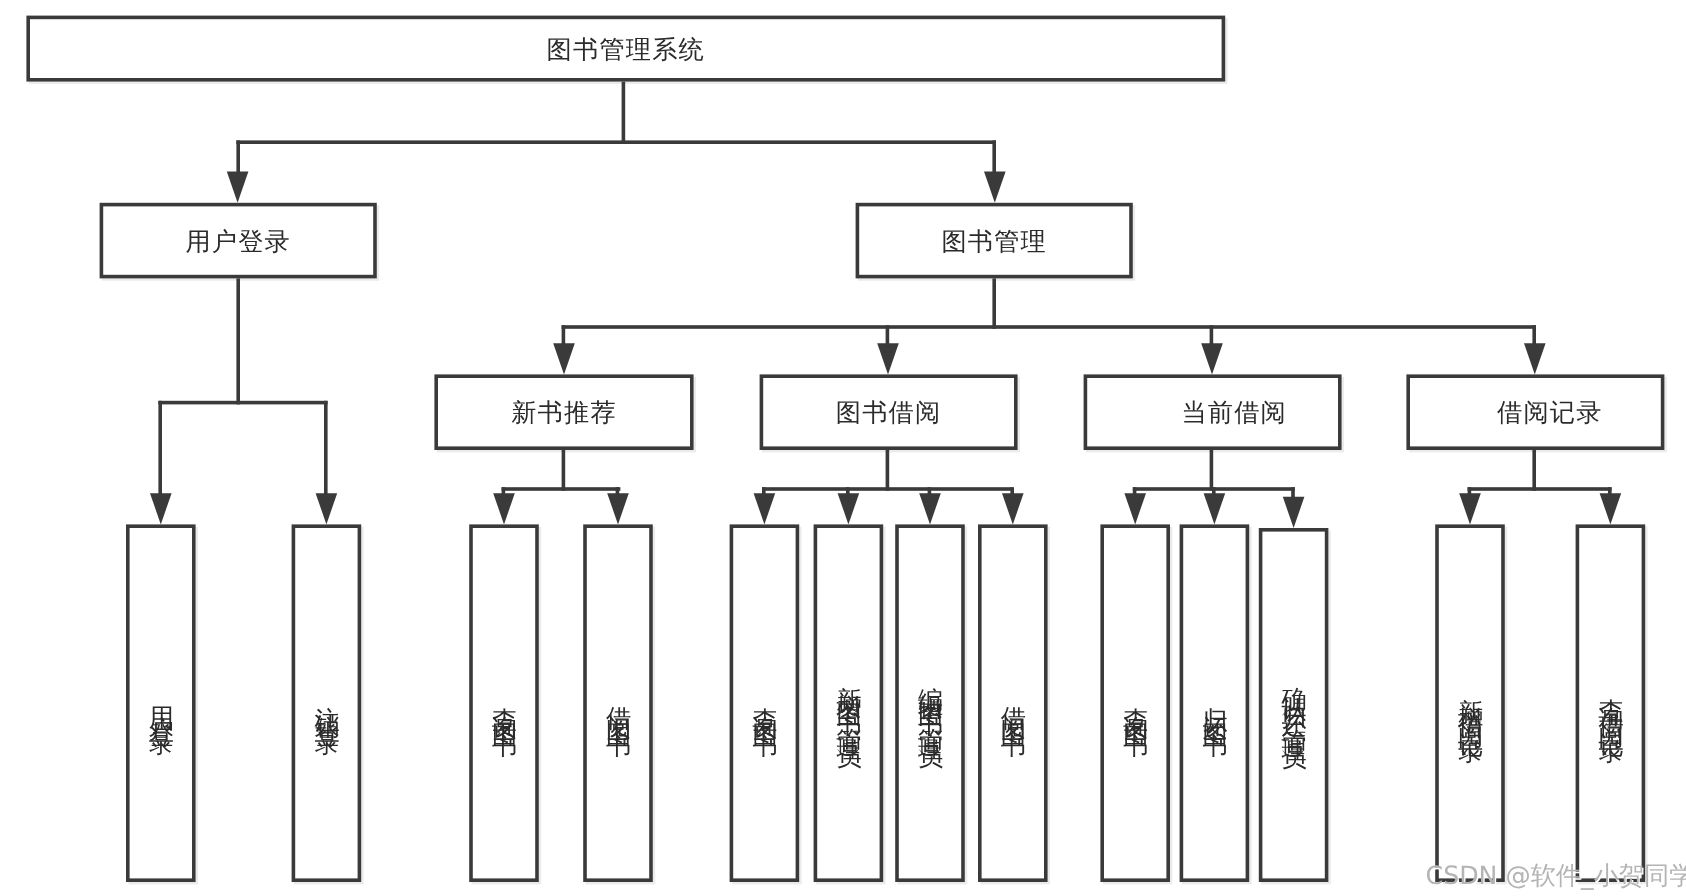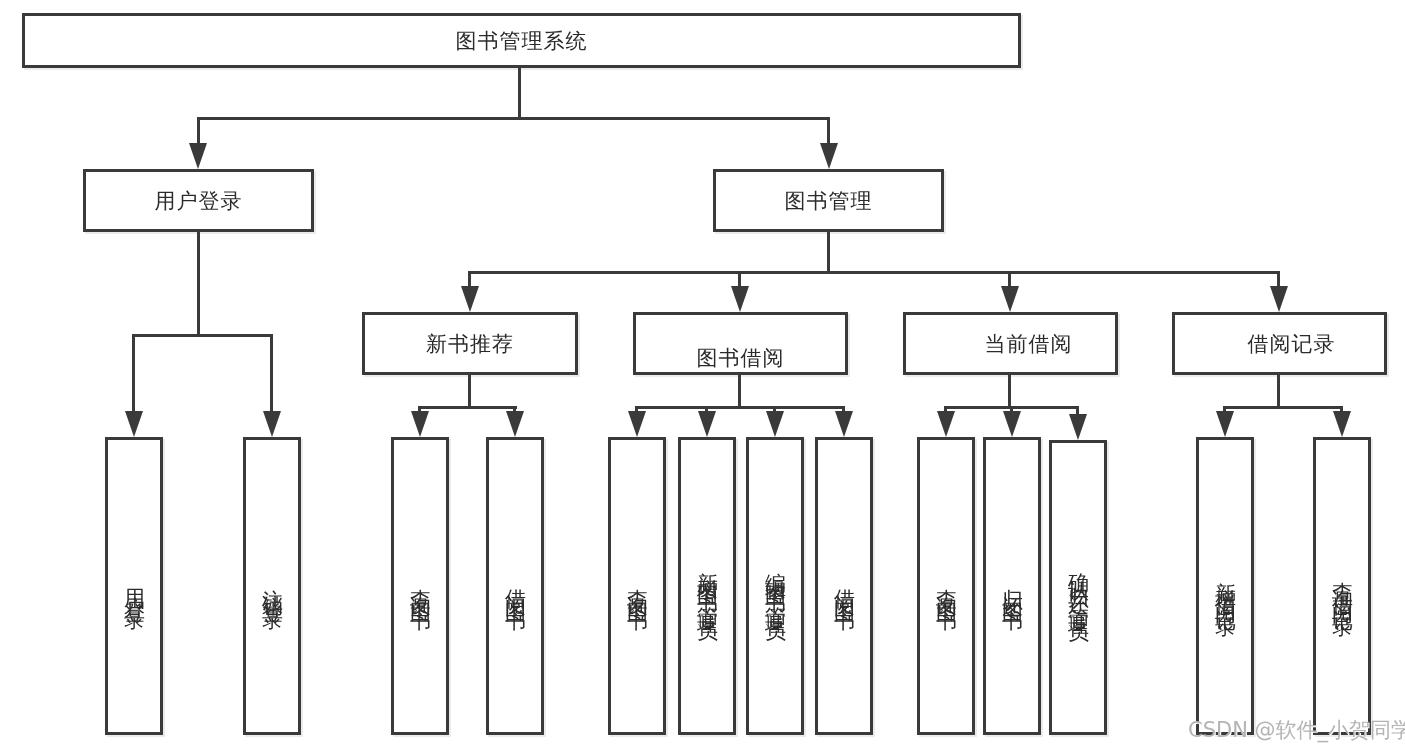--- a/index.html
+++ b/index.html
@@ -68,21 +68,21 @@
   <div class="vline" style="left:738px;top:271px;height:22px;"></div>
   <div class="arrow" style="left:731px;top:286px;"></div>
   <div class="vline" style="left:1008px;top:271px;height:22px;"></div>
   <div class="arrow" style="left:1001px;top:286px;"></div>
   <div class="vline" style="left:1277px;top:271px;height:22px;"></div>
   <div class="arrow" style="left:1270px;top:286px;"></div>
 
   <div class="box" style="left:362px;top:312px;width:216px;height:63px;">
     <span class="hlabel">新书推荐</span>
   </div>
-  <div class="box" style="left:633px;top:312px;width:215px;height:63px;align-items:flex-end;">
+  <div class="box" style="left:633px;top:312px;width:215px;height:63px;">
     <span class="hlabel">图书借阅</span>
   </div>
   <div class="box" style="left:903px;top:312px;width:215px;height:63px;padding-left:36px;">
     <span class="hlabel">当前借阅</span>
   </div>
   <div class="box" style="left:1172px;top:312px;width:215px;height:63px;padding-left:24px;">
     <span class="hlabel">借阅记录</span>
   </div>
 
   <div class="vline" style="left:468px;top:375px;height:34px;"></div>

